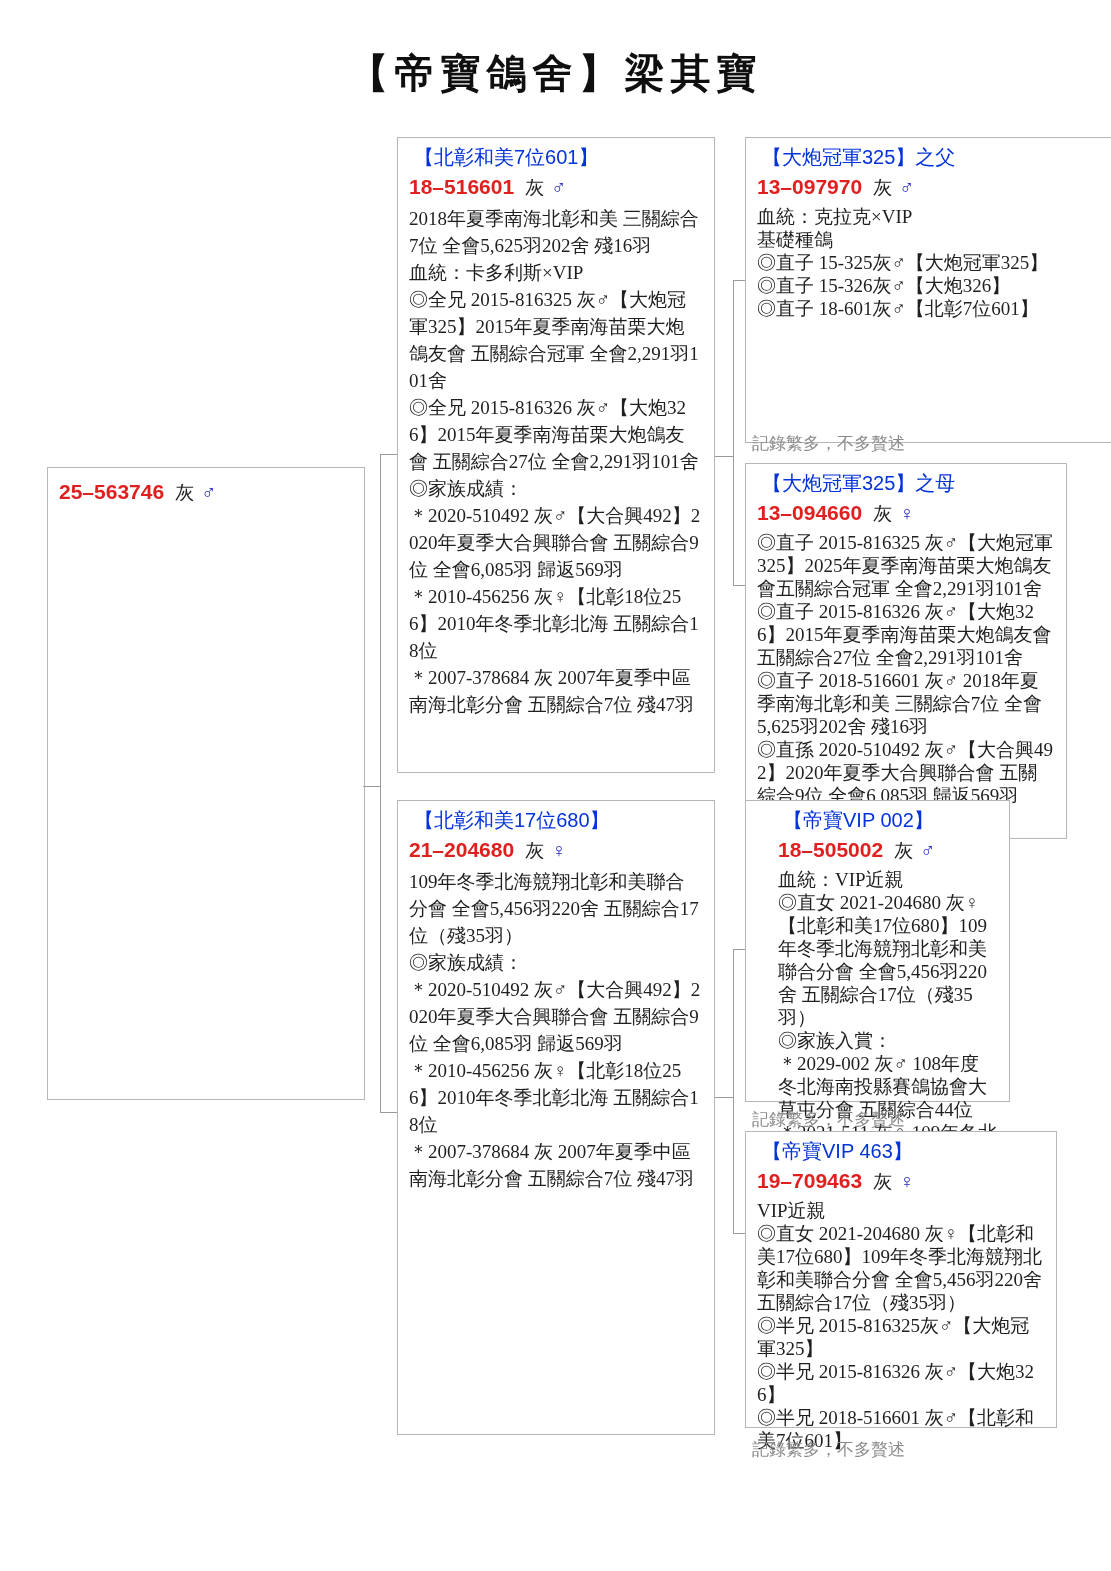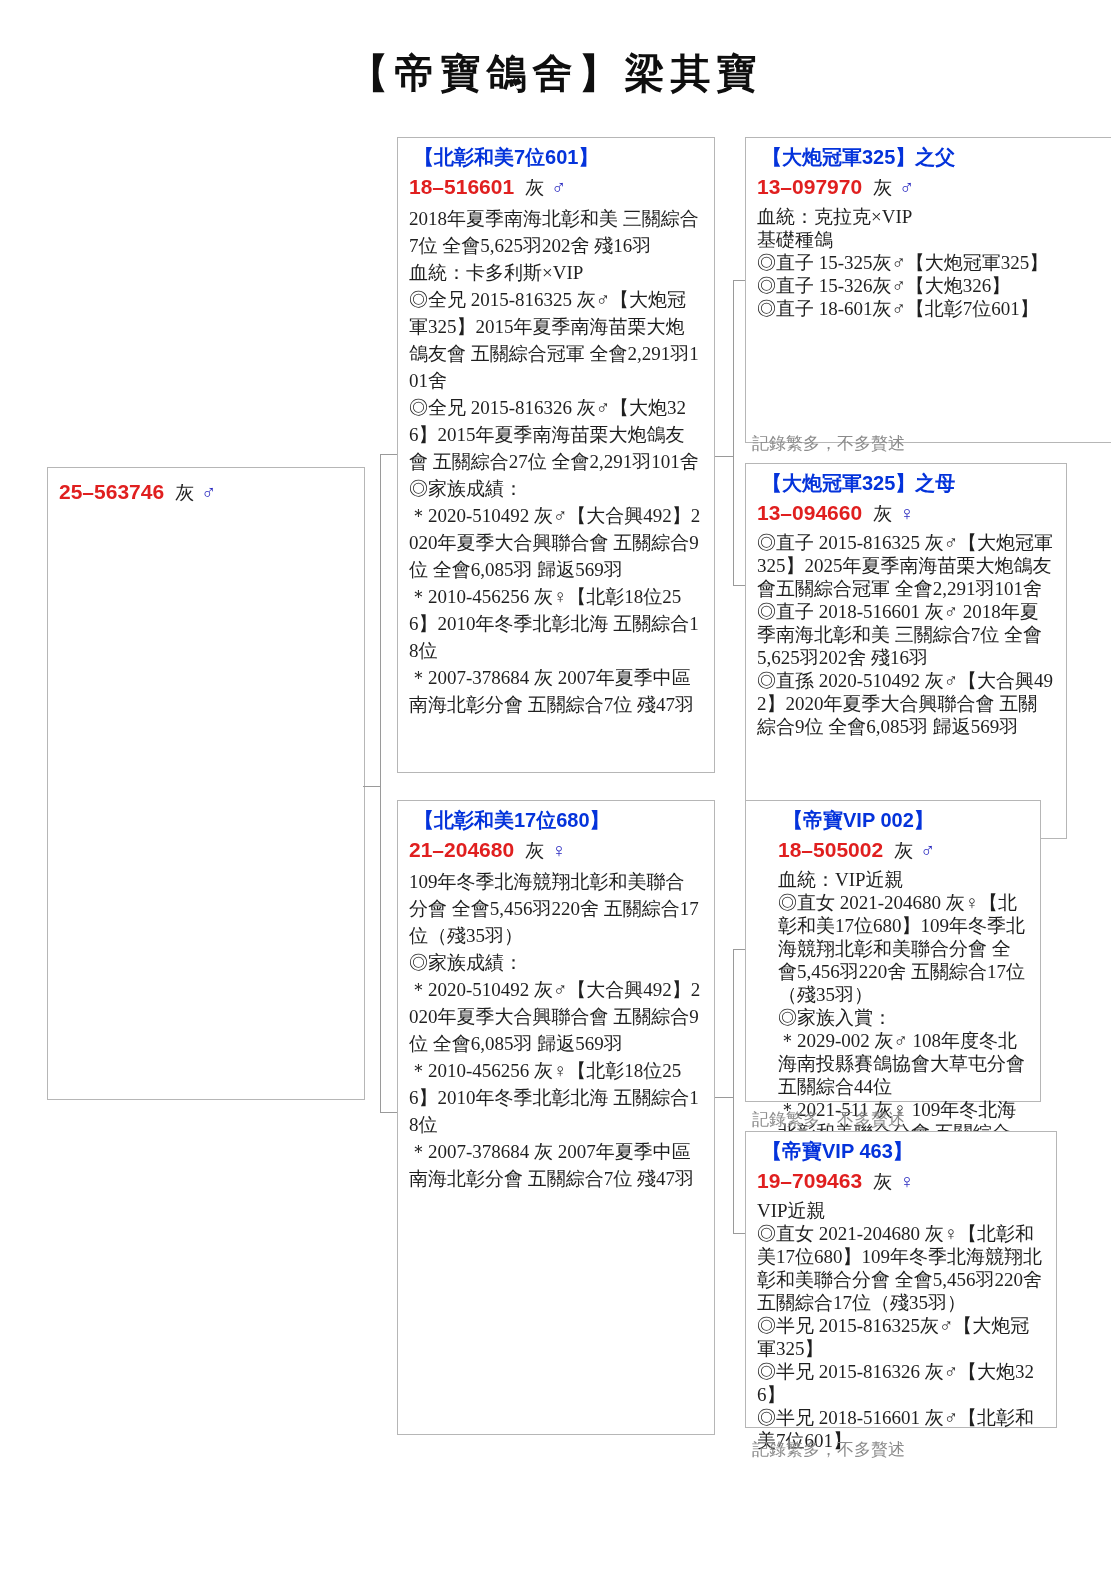--- a/index.html
+++ b/index.html
@@ -10,21 +10,21 @@
   .title{
     position:absolute;top:46px;left:0;width:100%;text-align:center;
     font-family:Liberation Sans, sans-serif;font-weight:800;
     font-size:40px;letter-spacing:6px;color:#0f0f0f;white-space:nowrap;
   }
   .box{
     position:absolute;border:1px solid var(--border,#b6b6b6);background:#fff;
     padding:6px 11px;box-sizing:border-box;
   }
   .hdr{
-    font-family:"Liberation Sans", sans-serif;font-weight:700;font-size:20px;
+    font-family:"Liberation Sans", sans-serif;font-weight:400;font-size:20px;
     color:var(--accent-blue,#0433db);padding-left:5px;line-height:27px;
   }
   .idline{line-height:31px;white-space:nowrap;}
   .rid{
     font-family:"Liberation Sans", sans-serif;font-weight:700;font-size:21px;
     color:var(--accent-red,#e01f1f);
   }
   .band{font-size:19px;color:var(--text,#222);margin-left:7px;}
   .sex{font-size:20px;color:var(--sex-blue,#2929c0);font-weight:700;margin-left:3px;}
   .body{margin-top:1px;font-size:19px;color:var(--text,#222);word-break:break-all;}
@@ -106,26 +106,27 @@
 
   <div class="box rt" style="left:745px;top:463px;width:322px;height:376px;">
     <div class="hdr">【大炮冠軍325】之母</div>
     <div class="idline">
       <span class="rid">13–094660</span>
       <span class="band">灰</span>
       <span class="sex">♀</span>
     </div>
     <div class="body">
         <div class="para">◎直子 2015-816325 灰♂【大炮冠軍325】2025年夏季南海苗栗大炮鴿友會五關綜合冠軍 全會2,291羽101舍</div>
+        <div class="para">◎直子 2015-816326 灰♂【大炮326】2015年夏季南海苗栗大炮鴿友會五關綜合27位 全會2,291羽101舍</div>
         <div class="para">◎直子 2018-516601 灰♂ 2018年夏季南海北彰和美 三關綜合7位 全會5,625羽202舍 殘16羽</div>
         <div class="para">◎直孫 2020-510492 灰♂【大合興492】2020年夏季大合興聯合會 五關綜合9位 全會6,085羽 歸返569羽</div>
       </div>
   </div>
 
-  <div class="box rt" style="left:745px;top:800px;width:296px;height:302px;padding-left:32px;">
+  <div class="box rt" style="left:745px;top:800px;width:265px;height:302px;padding-left:32px;">
     <div class="hdr">【帝寶VIP 002】</div>
     <div class="idline">
       <span class="rid">18–505002</span>
       <span class="band">灰</span>
       <span class="sex">♂</span>
     </div>
     <div class="body">
         <div class="para">血統：VIP近親</div>
         <div class="para">◎直女 2021-204680 灰♀【北彰和美17位680】109年冬季北海競翔北彰和美聯合分會 全會5,456羽220舍 五關綜合17位（殘35羽）</div>
         <div class="para">◎家族入賞：</div>

